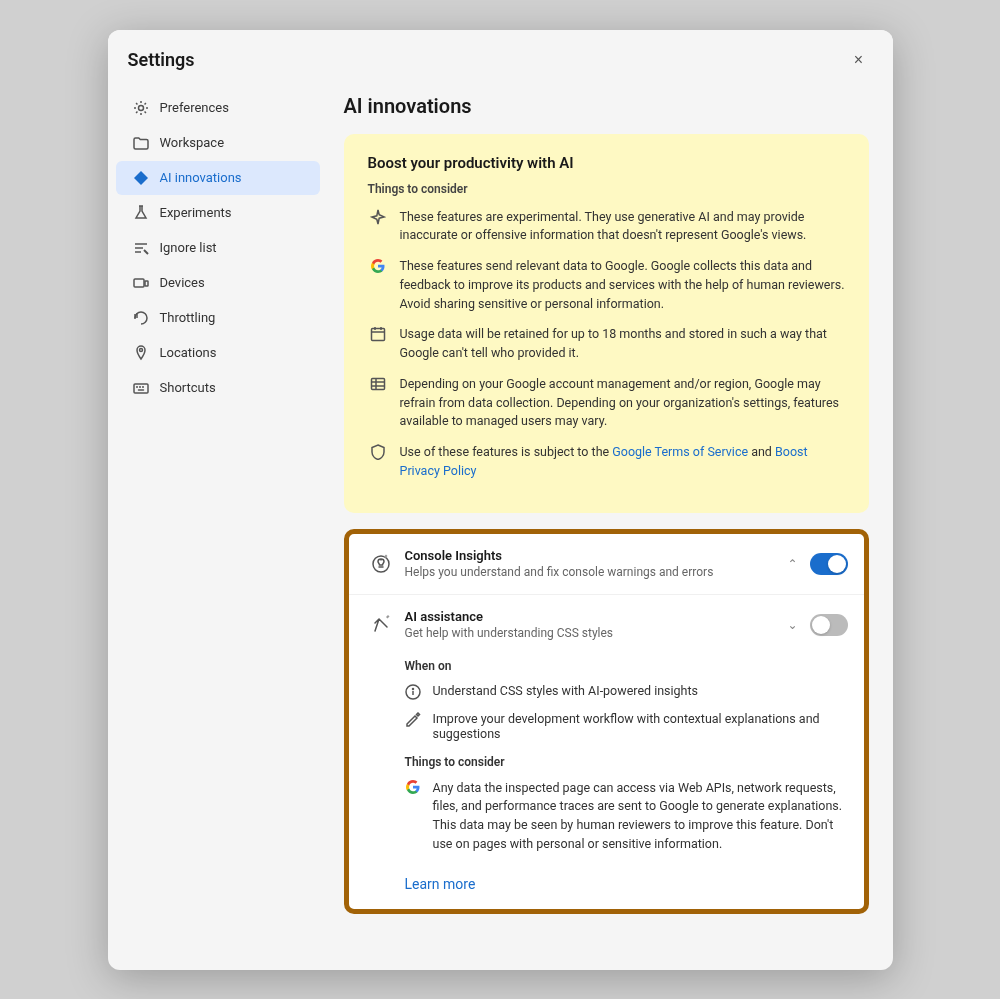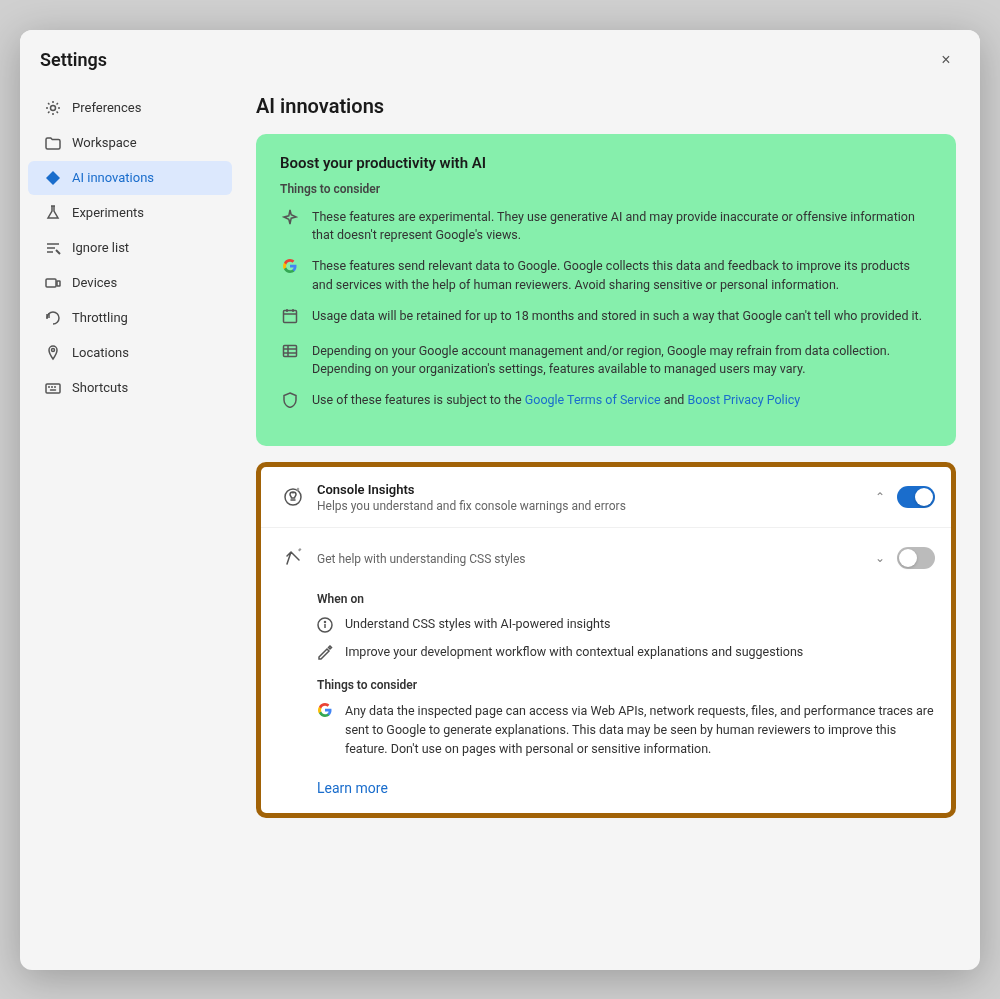--- a/index.html
+++ b/index.html
@@ -7,21 +7,21 @@
       background: #d0d0d0;
       display: flex;
       align-items: center;
       justify-content: center;
       min-height: 100vh;
       font-family: -apple-system, BlinkMacSystemFont, 'Segoe UI', Roboto, sans-serif;
     }
     .window {
       background: #f5f5f5;
       border-radius: 12px;
-      width: 960px;
+      width: 785px;
       min-height: 940px;
       box-shadow: 0 8px 40px rgba(0,0,0,0.25);
       overflow: hidden;
       position: relative;
     }
     .title-bar {
       display: flex;
       align-items: center;
       justify-content: space-between;
       padding: 16px 20px 8px 20px;
@@ -86,21 +86,21 @@
       overflow-y: auto;
     }
     .main-title {
       font-size: 20px;
       font-weight: 600;
       color: #1a1a1a;
       margin-bottom: 16px;
       padding-top: 4px;
     }
     .info-card {
-      background: #86efac;
+      background: #fef9c3;
       border-radius: 10px;
       padding: 20px 24px;
       margin-bottom: 16px;
     }
     .info-card-title {
       font-size: 15px;
       font-weight: 600;
       color: #1a1a1a;
       margin-bottom: 10px;
     }
@@ -447,20 +447,21 @@
         </div>
 
         <div class="feature-row" style="border-bottom:none;">
           <div class="feature-icon">
             <svg width="20" height="20" viewBox="0 0 20 20" fill="none" stroke="#555" stroke-width="1.5">
               <path d="M4 16L8 4M8 4L16 12M8 4L4 8" stroke-linecap="round" stroke-linejoin="round"></path>
               <path stroke="none" fill="#999" d="M15 2 L17 0 L18.5 1.5 L16.5 3.5z"></path>
             </svg>
           </div>
           <div class="feature-info">
+            <div class="feature-name">AI assistance</div>
             <div class="feature-desc">Get help with understanding CSS styles</div>
           </div>
           <span class="feature-chevron">⌄</span>
           <div class="toggle off">
             <div class="toggle-knob"></div>
           </div>
         </div>
 
         <div class="expanded-section">
           <div class="when-on-label">When on</div>

